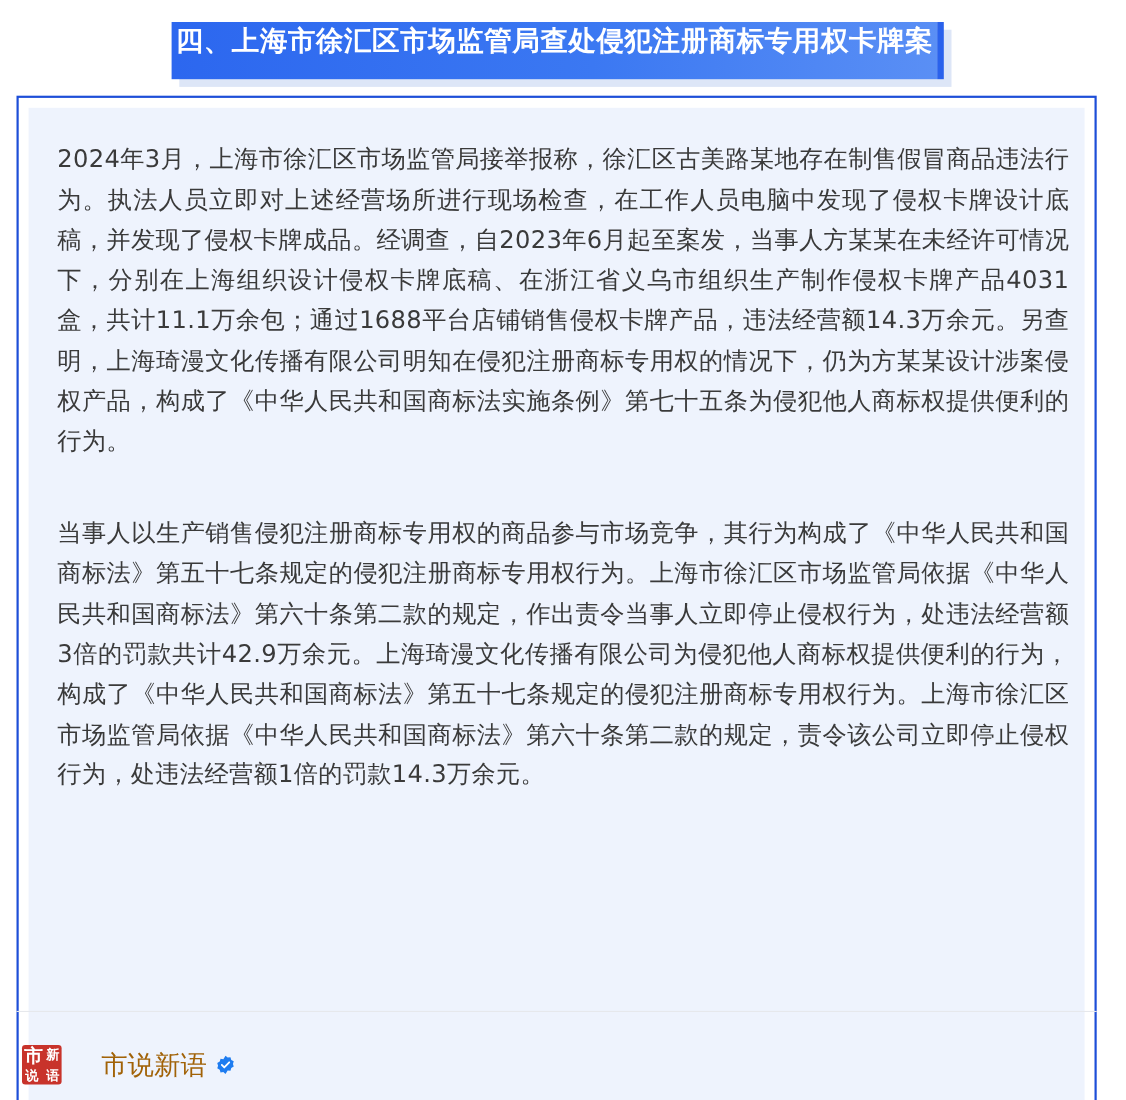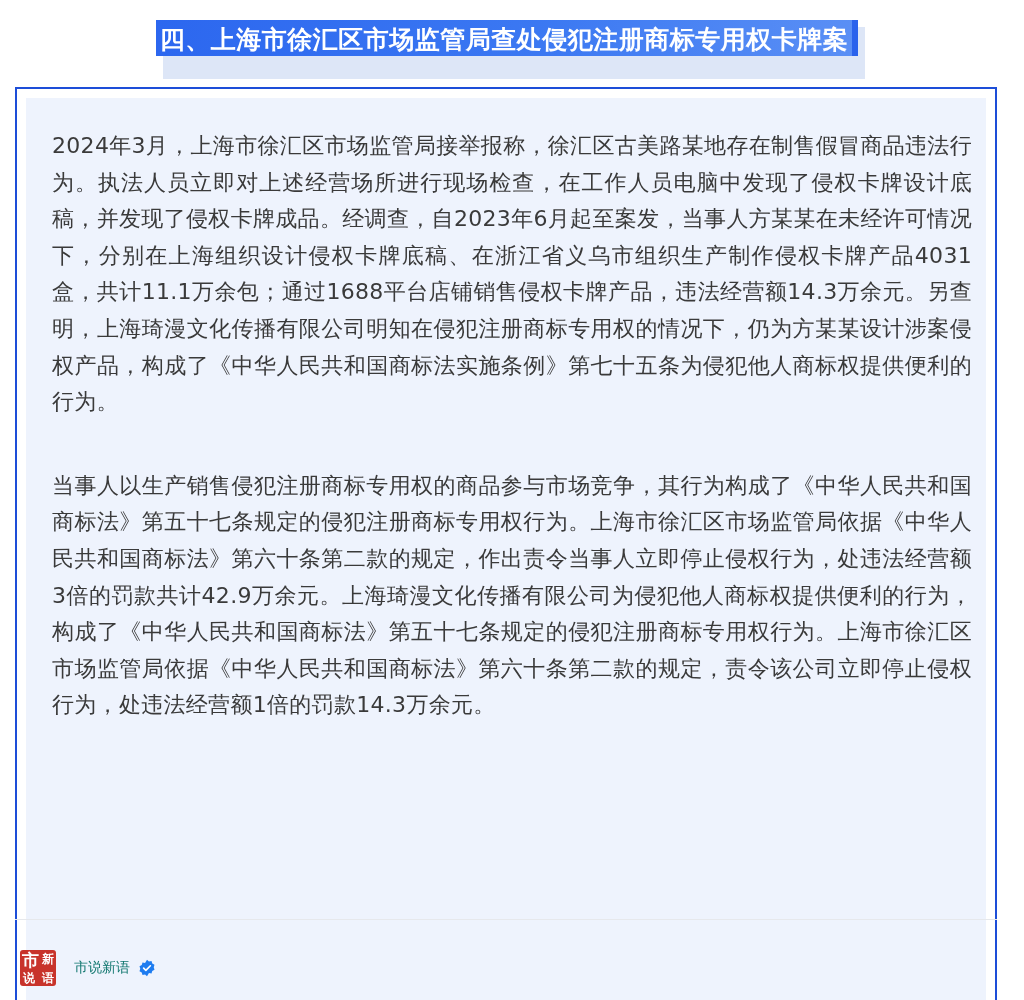--- a/index.html
+++ b/index.html
@@ -21,26 +21,26 @@
       top: 27px;
       width: 702px;
       height: 52px;
       background: #dde6f7;
     }
     .banner {
       position: absolute;
       left: 156px;
       top: 20px;
       width: 702px;
-      height: 36px;
+      height: 52px;
       background: linear-gradient(90deg, #2c67ef 0%, #3b78f2 55%, #5a8ff5 100%);
       border-right: 6px solid #2a62ec;
       box-sizing: border-box;
       display: flex;
-      align-items: flex-end;
+      align-items: flex-start;
       justify-content: center;
     }
     .banner-title {
       color: #ffffff;
       font-weight: bold;
       font-size: 25px;
       letter-spacing: 0.5px;
       white-space: nowrap;
     }
     .outer-box {
@@ -108,23 +108,23 @@
       color: #ffffff;
       font-family: "DejaVu Serif", "Liberation Serif", serif;
       font-weight: bold;
       line-height: 1;
     }
     .logo .c1 { left: 2px; top: 2px; font-size: 17px; }
     .logo .c2 { right: 2px; top: 3px; font-size: 12px; }
     .logo .c3 { left: 3px; bottom: 2px; font-size: 12px; }
     .logo .c4 { right: 2px; bottom: 2px; font-size: 12px; }
     .author-name {
-      margin-left: 18px;
-      font-size: 14px;
-      color: #0f766e;
+      margin-left: 36px;
+      font-size: 24px;
+      color: #a16207;
     }
     .verified {
       margin-left: 8px;
       width: 18px;
       height: 18px;
       display: inline-block;
     }
   </style>
 </head>
 <body>

